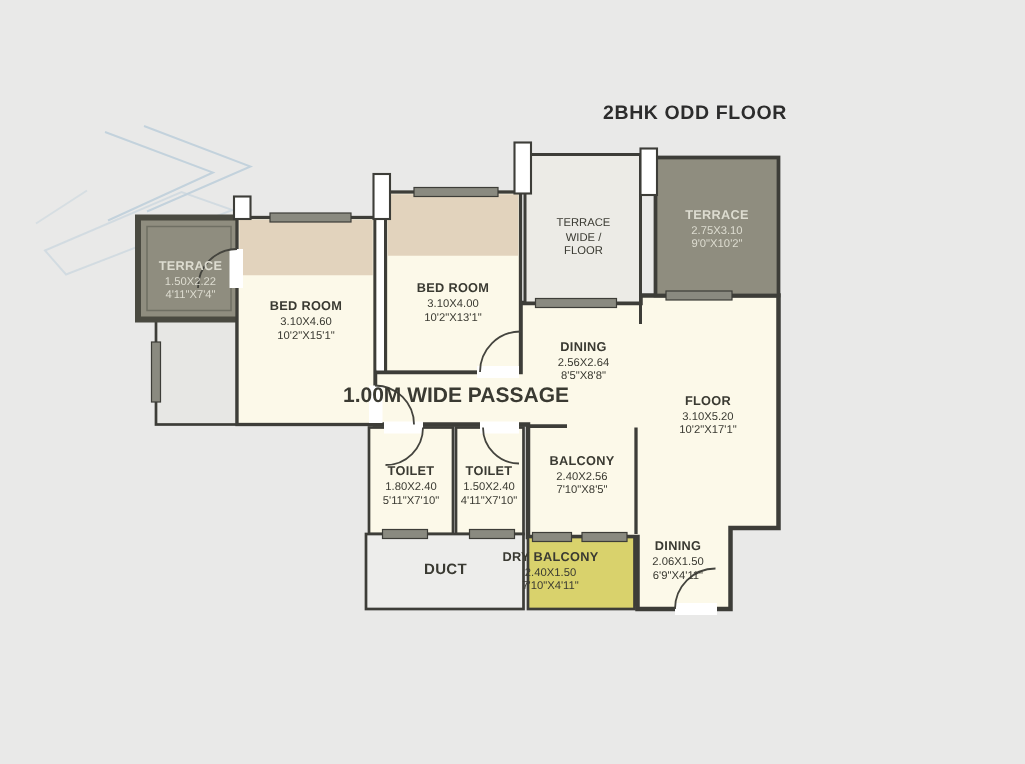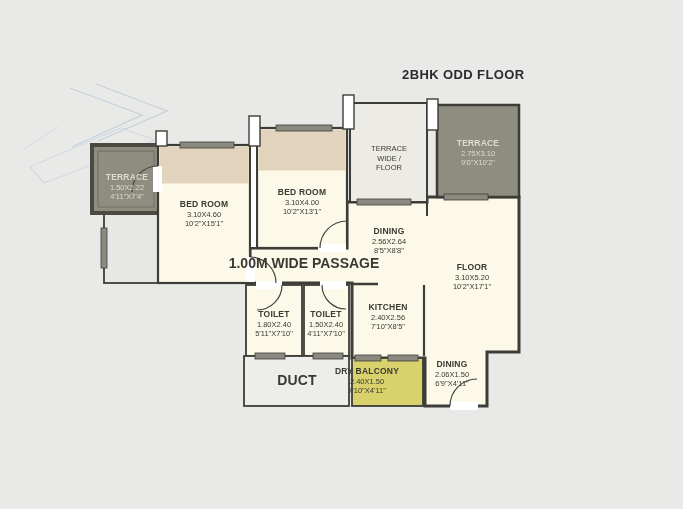--- a/index.html
+++ b/index.html
@@ -4,21 +4,21 @@
 <style>
   html,body{margin:0;padding:0;}
   body{width:683px;height:509px;background:#e9e9e8;font-family:"Liberation Sans",sans-serif;overflow:hidden;}
   .plan{position:relative;width:643px;height:509px;background:#e9e9e8;}
   .plan svg{position:absolute;left:0;top:0;}
   .title{position:absolute;left:402px;top:67px;font-size:13px;font-weight:bold;color:#2c2c2c;letter-spacing:0.4px;white-space:nowrap;}
   .rlabel{position:absolute;transform:translate(-50%,-50%);text-align:center;line-height:1.28;color:#3a3a32;white-space:nowrap;}
   .rlabel .rname{font-size:8.5px;font-weight:bold;letter-spacing:0.2px;}
   .rlabel .rdim{font-size:7.5px;font-weight:normal;}
   .rlabel.light{color:#dddcd0;}
-  .rlabel.single .rname{font-size:14px;}
+  .rlabel.single .rname{font-size:10px;}
   .passage-label{position:absolute;transform:translate(-50%,-50%);font-size:14px;font-weight:bold;color:#3a3a32;white-space:nowrap;}
 </style>
 </head>
 <body>
 
 <div class="plan">
 
   <svg width="683" height="509" viewBox="0 0 683 509">
 
     <g stroke="#b7cbd9" stroke-width="1.3" fill="none" opacity="0.75">
@@ -150,21 +150,21 @@
     <div class="rdim">5'11"X7'10"</div>
   </div>
 
   <div class="rlabel" style="left:326px;top:324px">
     <div class="rname">TOILET</div>
     <div class="rdim">1.50X2.40</div>
     <div class="rdim">4'11"X7'10"</div>
   </div>
 
   <div class="rlabel" style="left:388px;top:317px">
-    <div class="rname">KITCHEN</div>
+    <div class="rname">BALCONY</div>
     <div class="rdim">2.40X2.56</div>
     <div class="rdim">7'10"X8'5"</div>
   </div>
 
   <div class="rlabel single" style="left:297px;top:381px">
     <div class="rname">DUCT</div>
   </div>
 
   <div class="rlabel" style="left:367px;top:381px">
     <div class="rname">DRY BALCONY</div>

